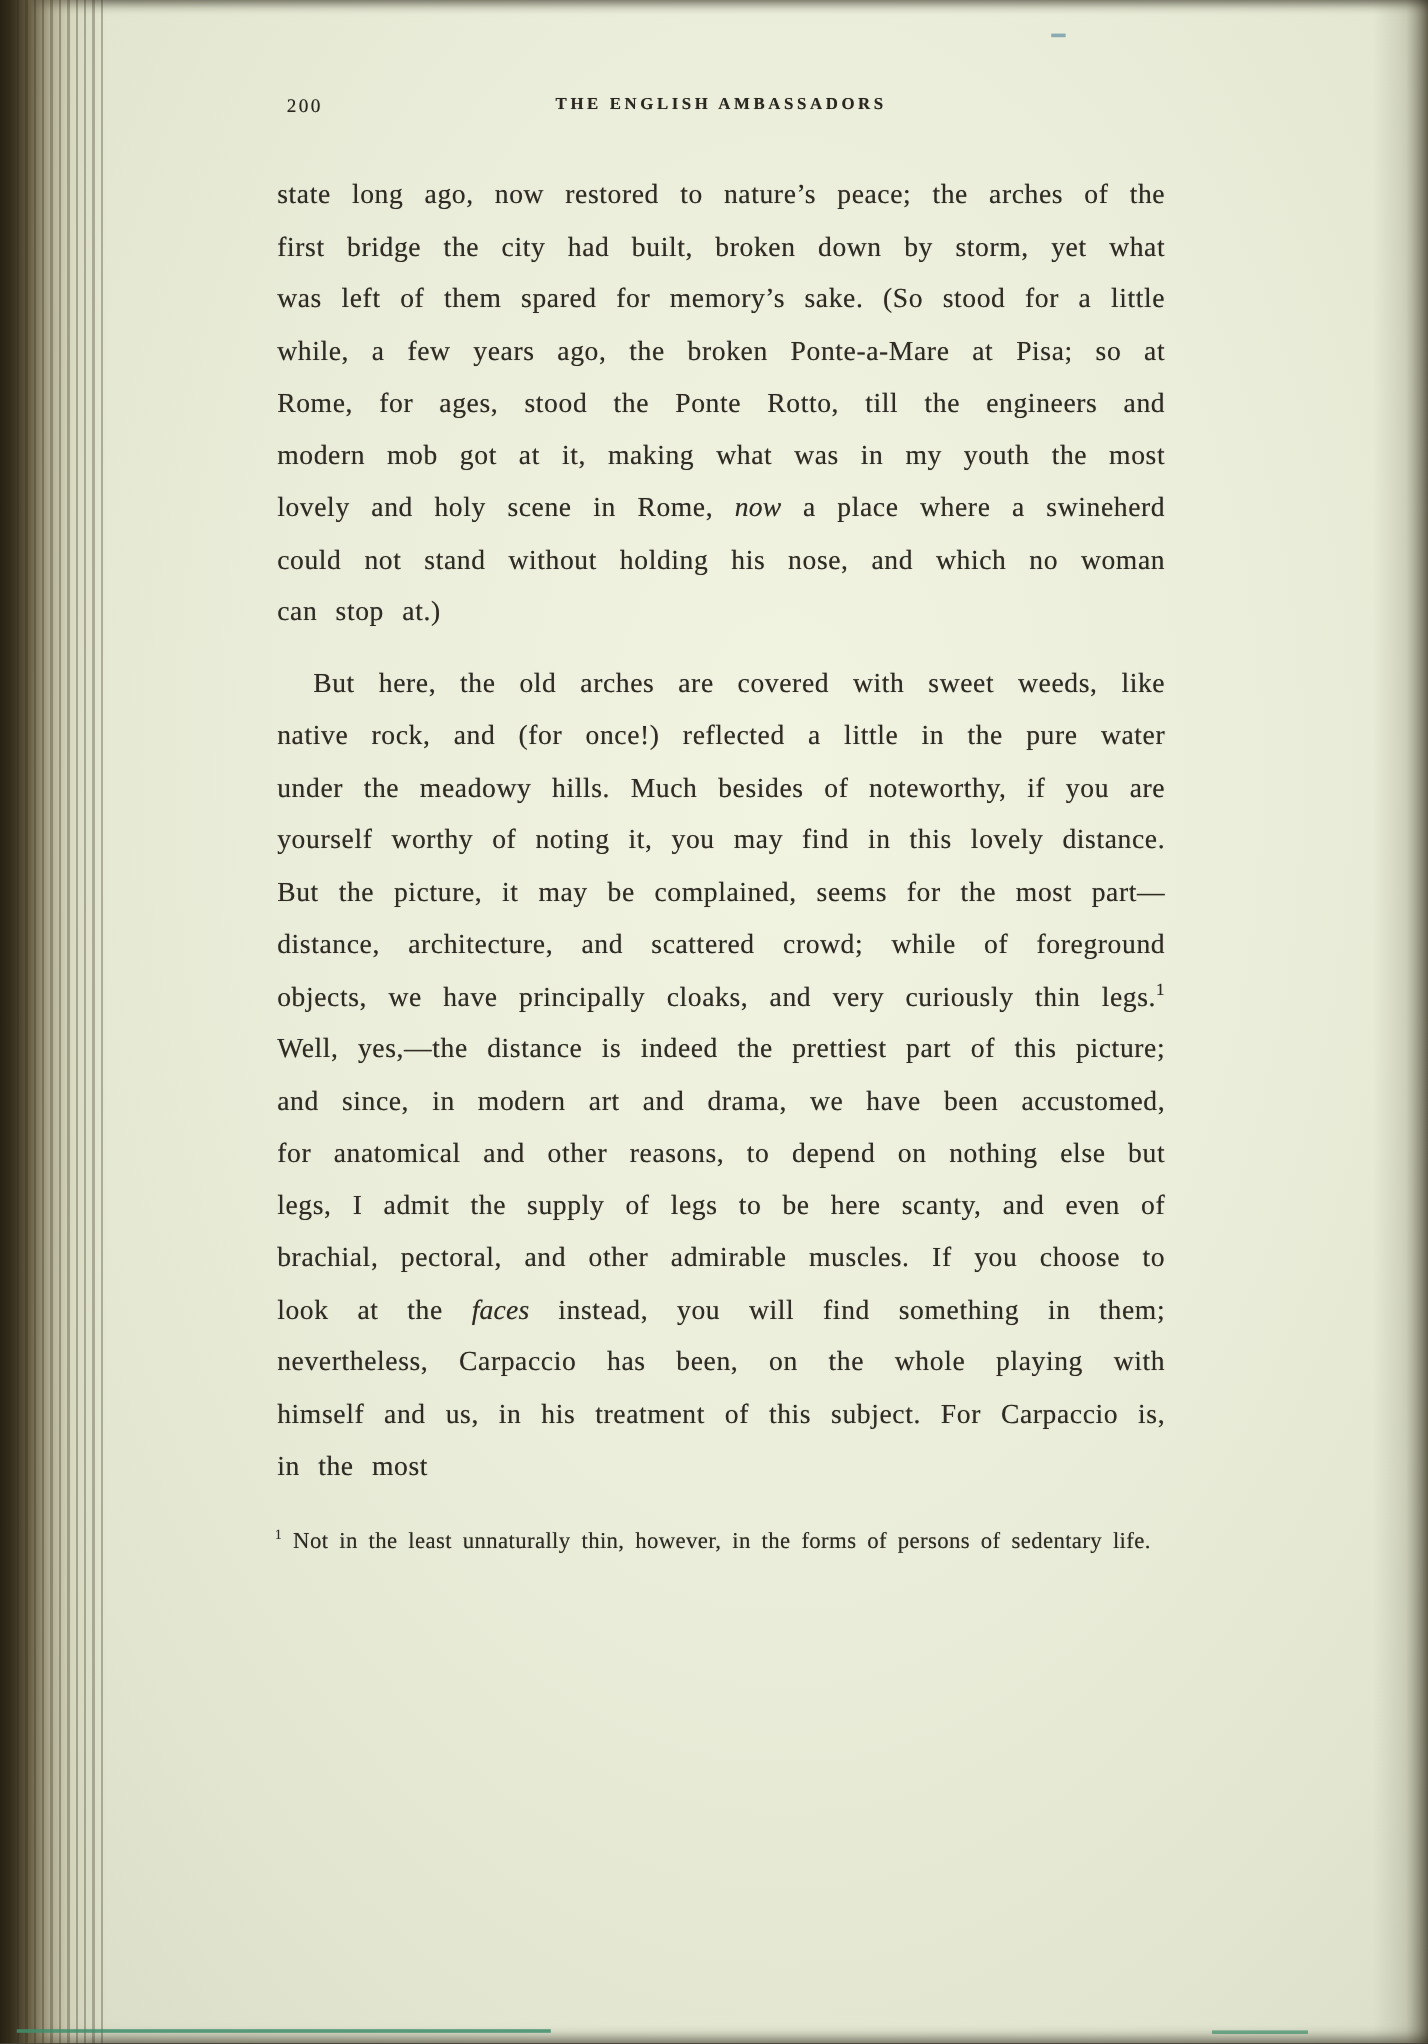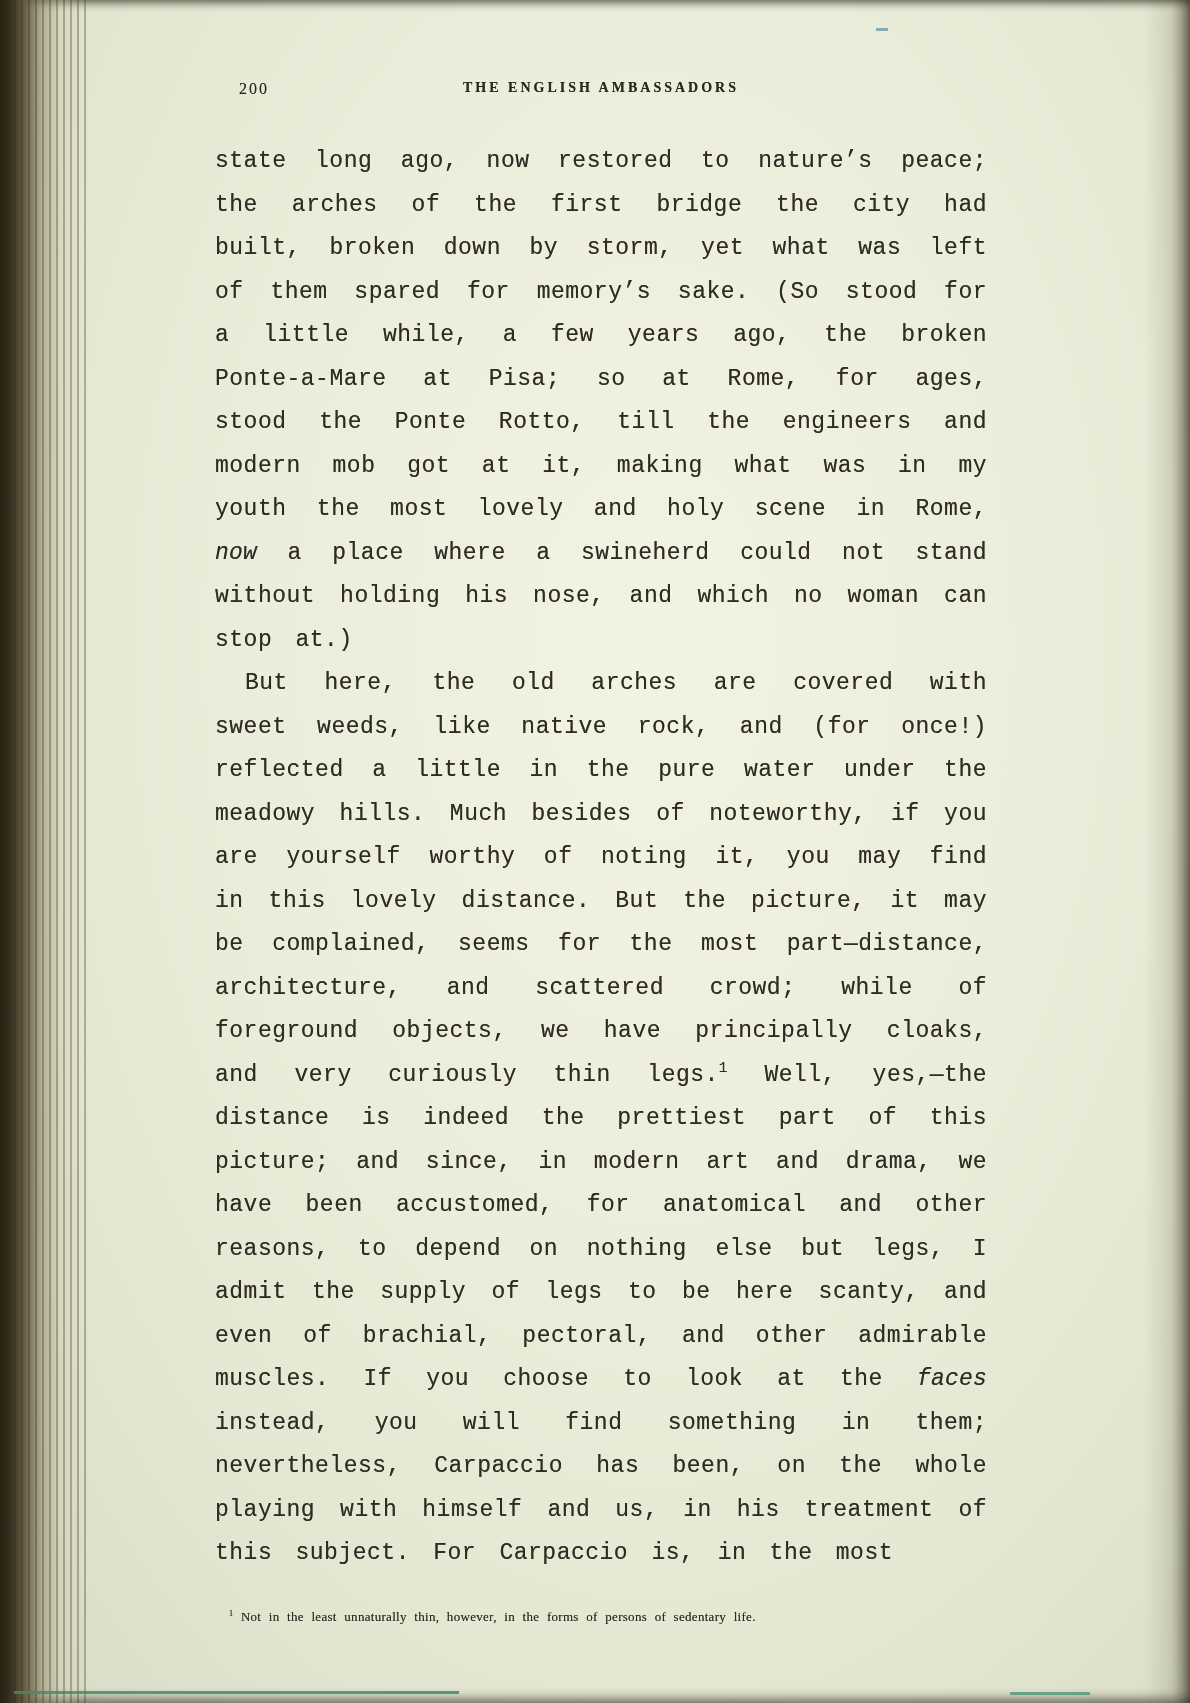--- a/index.html
+++ b/index.html
@@ -73,38 +73,37 @@
   }
   .body-text {
     margin-top: 26px;
     font-size: 23px;
     line-height: 43.5px;
     text-align: justify;
     word-spacing: 9px;
     letter-spacing: 0.5px;
   }
   .body-text p {
-    margin: 0;
-    font-family: Liberation Mono, monospace;
+    margin: 16px;
   }
   .body-text p.indent {
     text-indent: 30px;
   }
   .body-text em {
     font-style: italic;
     letter-spacing: 0.2px;
   }
   sup {
     vertical-align: super;
     font-size: 62%;
     line-height: 0;
   }
   .footnote {
     margin-top: 24px;
-    font-size: 13px;
+    font-size: 19px;
     line-height: 33px;
     text-align: justify;
     word-spacing: 4px;
     letter-spacing: 0.3px;
     text-indent: 14px;
     color: #2f2b24;
   }
   .green-line {
     position: absolute;
     left: 14px;

